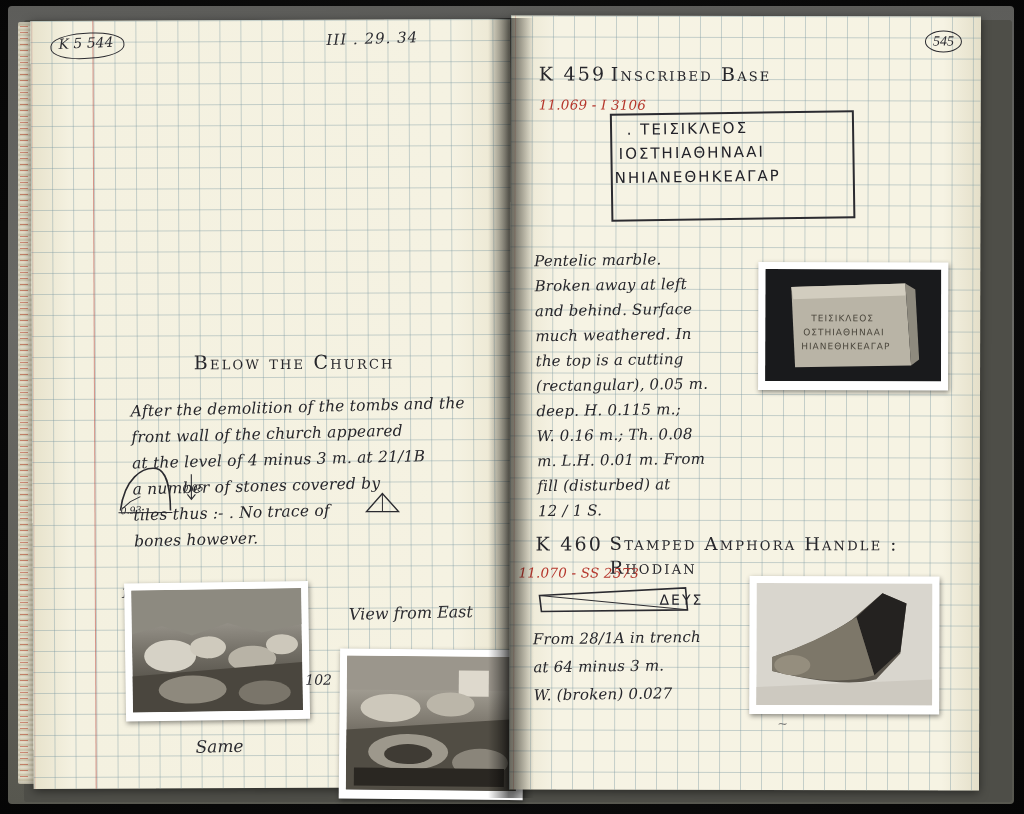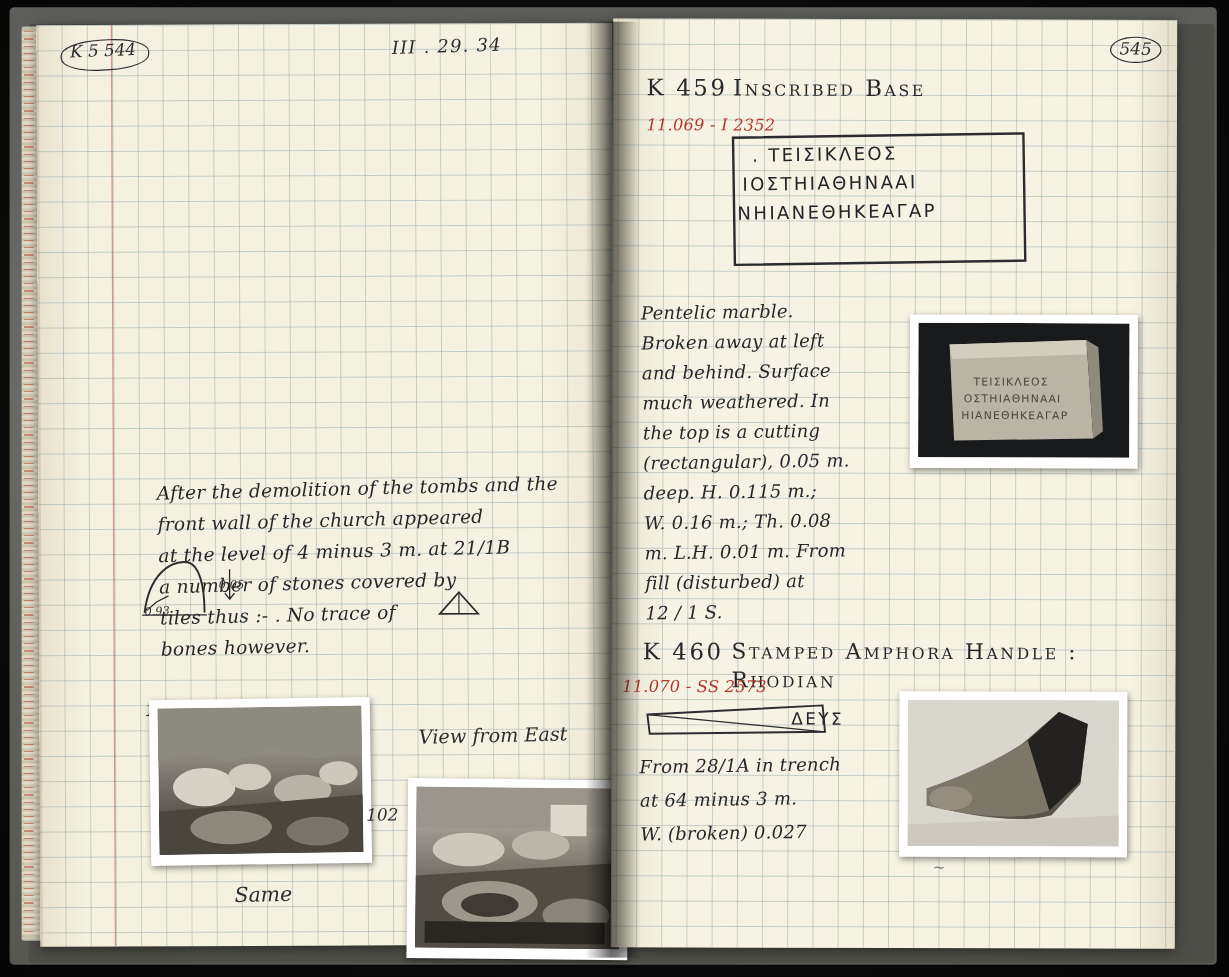--- a/index.html
+++ b/index.html
@@ -96,20 +96,21 @@
     <div class="page page-left">
       <div class="grid"></div>
       <div class="redline" style="left:62px;"></div>
       <div class="redline" style="left:1px;opacity:.35;"></div>
 
       <div class="corner" style="left:28px;top:14px;font-size:14px;transform:rotate(-2deg);">K 5 544</div>
       <div class="corner" style="left:20px;top:12px;width:72px;height:24px;border:1.4px solid #2c2c31;border-radius:45%;transform:rotate(-3deg);"></div>
 
       <div class="corner" style="left:296px;top:10px;font-size:15px;letter-spacing:1px;transform:rotate(-1.5deg);">III . 29. 34</div>
 
+      <div class="hw caps" style="left:162px;top:330px;font-size:19px;">Below the Church</div>
 
       <div class="hw" style="left:100px;top:374px;width:372px;font-size:15.5px;line-height:26px;transform:rotate(-1.2deg);">After the demolition of the tombs and the
 front wall of the church appeared
 at the level of 4 minus 3 m. at 21/1B
 a number of stones covered by
 tiles thus :-     . No trace of
 bones however.</div>
 
       <svg class="arch" style="left:80px;top:438px;width:70px;height:58px;" viewBox="0 0 70 58">
         <path d="M8,52 C12,20 30,8 44,10 C54,12 58,30 58,52" fill="none" stroke="#2b2b30" stroke-width="1.6"></path>
@@ -174,25 +175,25 @@
         </svg>
       </div>
 
       <div class="label" style="left:162px;top:716px;font-size:17px;transform:rotate(-1deg);">Same</div>
     </div>
 
     <div class="page page-right">
       <div class="grid"></div>
       <div class="redline" style="left:4px;opacity:.4;"></div>
 
-      <div class="circlenum" style="left:414px;top:14px;font-size:14px;">545</div>
+      <div class="circlenum" style="left:414px;top:14px;font-size:14px;font-family:Liberation Serif, serif;">545</div>
 
       <div class="hw caps" style="left:28px;top:46px;font-size:19px;text-align:center;">K 459</div>
       <div class="hw caps" style="left:100px;top:46px;font-size:19px;">Inscribed Base</div>
-      <div class="hw red" style="left:28px;top:80px;font-size:13.5px;">11.069 - I 2352</div>
+      <div class="hw red" style="left:28px;top:80px;font-size:13.5px;">11.069 - I 3106</div>
 
       <div class="inkbox" style="left:100px;top:96px;width:240px;height:104px;transform:rotate(-1deg);border-width:2px;"></div>
       <div class="greek" style="left:116px;top:104px;font-size:15px;transform:rotate(-1deg);">. ΤΕΙΣΙΚΛΕΟΣ</div>
       <div class="greek" style="left:108px;top:128px;font-size:15px;transform:rotate(-1deg);">ΙΟΣΤΗΙΑΘΗΝΑΑΙ</div>
       <div class="greek" style="left:104px;top:152px;font-size:15px;transform:rotate(-1deg);">ΝΗΙΑΝΕΘΗΚΕΑΓΑΡ</div>
 
       <div class="hw" style="left:26px;top:232px;width:200px;font-size:15px;line-height:25px;transform:rotate(-1deg);">Pentelic marble.
 Broken away at left
 and behind. Surface
 much weathered. In

